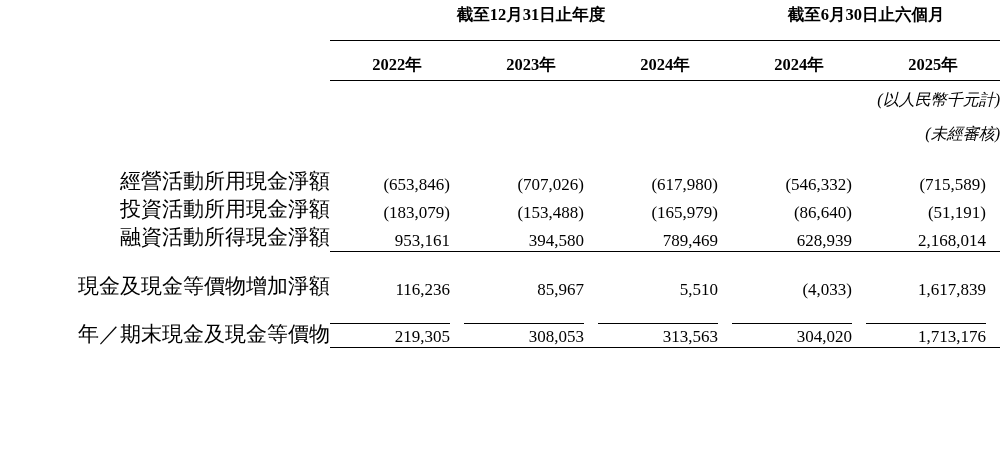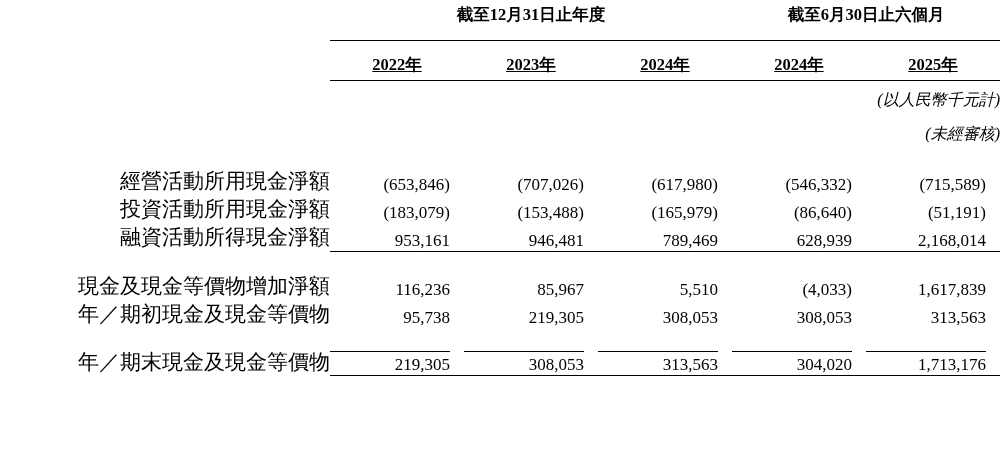--- a/index.html
+++ b/index.html
@@ -55,21 +55,20 @@
     padding-bottom: 14px;
     white-space: nowrap;
   }
   .hdr-year {
     font-size: 16.5px;
     font-weight: bold;
     text-align: center;
     padding-top: 5px;
     padding-bottom: 4px;
     white-space: nowrap;
-    text-decoration: underline;
   }
   .rule-under-group {
     border-bottom: 1.3px solid #000;
   }
   .rule-under-year {
     border-bottom: 1.3px solid #000;
   }
   .note-italic {
     font-size: 16px;
     font-style: italic;
@@ -154,47 +153,39 @@
         <td class="num">(183,079)</td>
         <td class="num">(153,488)</td>
         <td class="num">(165,979)</td>
         <td class="num">(86,640)</td>
         <td class="num">(51,191)</td>
       </tr>
 
       <tr class="h-row">
         <td class="label">融資活動所得現金淨額</td>
         <td class="num rule-under-year">953,161</td>
-        <td class="num rule-under-year">946,481</td>
+        <td class="num rule-under-year">394,580</td>
         <td class="num rule-under-year">789,469</td>
         <td class="num rule-under-year">628,939</td>
         <td class="num rule-under-year">2,168,014</td>
       </tr>
 
       <tr class="h-gap">
         <td colspan="6"></td>
       </tr>
 
       <tr class="h-row">
         <td class="label">現金及現金等價物增加淨額</td>
         <td class="num">116,236</td>
         <td class="num">85,967</td>
         <td class="num">5,510</td>
         <td class="num">(4,033)</td>
         <td class="num">1,617,839</td>
       </tr>
 
-      <tr class="h-row">
-        <td class="label">年／期初現金及現金等價物</td>
-        <td class="num">95,738</td>
-        <td class="num">219,305</td>
-        <td class="num">308,053</td>
-        <td class="num">308,053</td>
-        <td class="num">313,563</td>
-      </tr>
 
 
       <tr class="h-gap">
         <td colspan="6"></td>
       </tr>
 
       <tr class="h-row">
         <td class="label">年／期末現金及現金等價物</td>
         <td class="num double-bottom topline-cell">
             <span class="inner">219,305</span>

